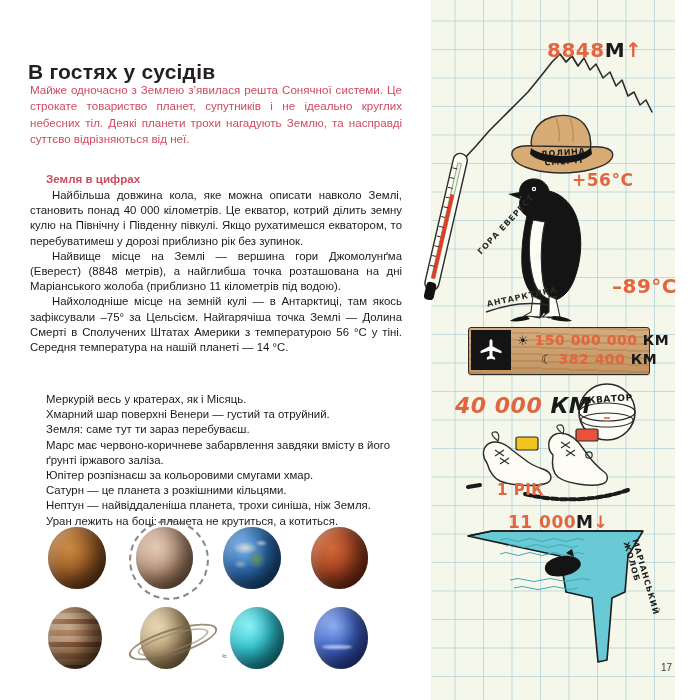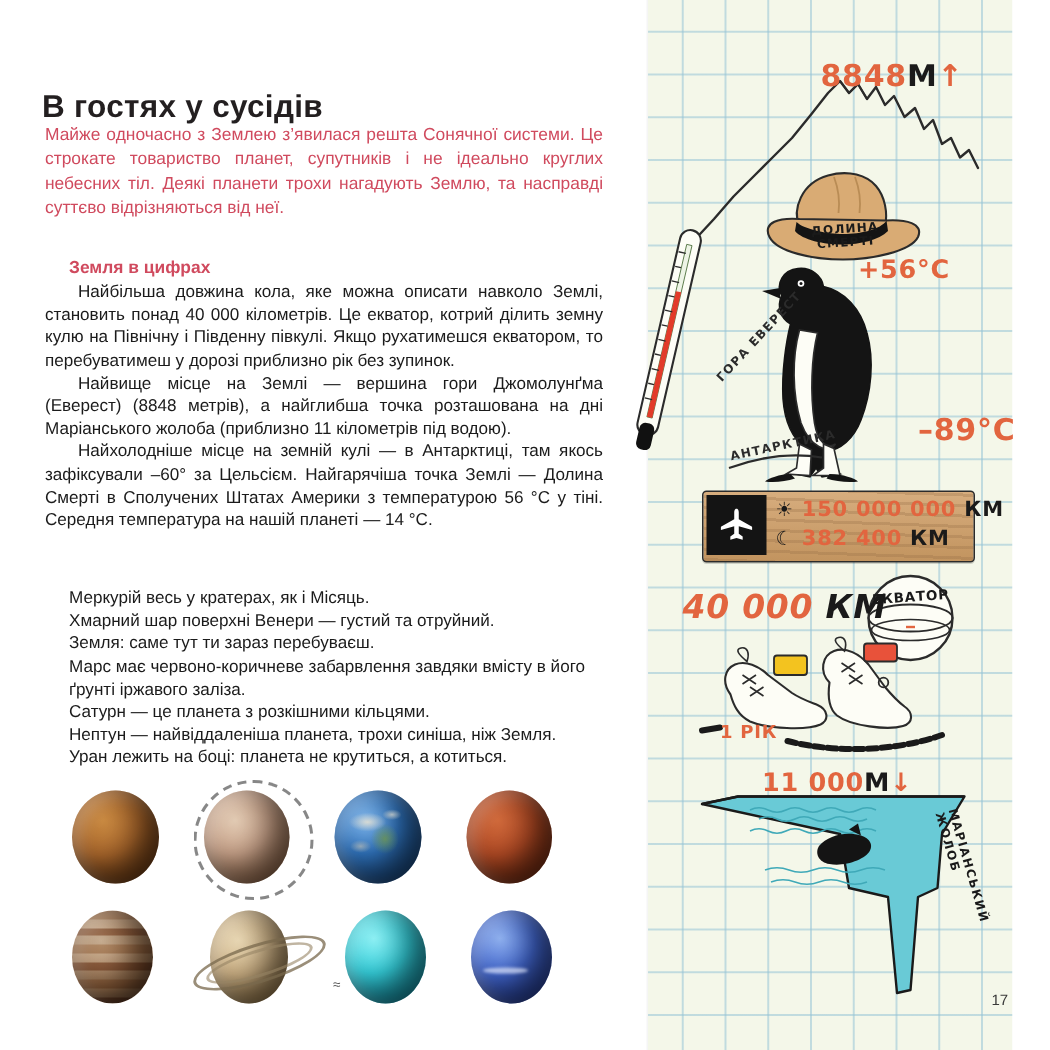--- a/index.html
+++ b/index.html
@@ -105,21 +105,21 @@
   .hand{font-family:"DejaVu Sans", sans-serif;font-weight:bold;letter-spacing:.5px;}
   .num-o{color:#e2653f;}
   .num-k{color:#1a1a1a;}
   .num-r{color:#e2653f;}
 
   
   .lbl-8848{left:547px;top:38px;font-size:20px;}
   .lbl-56{left:572px;top:170px;font-size:17px;color:#e2653f;}
   .lbl-89{left:612px;top:274px;font-size:20px;color:#e2653f;}
   .lbl-40000{left:455px;top:393px;font-size:22px;font-style:italic;}
-  .lbl-1rik{left:480px;top:481px;font-size:12px;}
+  .lbl-1rik{left:497px;top:481px;font-size:15px;}
   .lbl-11000{left:508px;top:512px;font-size:17px;}
   .lbl-17{left:661px;top:662px;font-size:10px;color:#3a3a3a;font-family:"Liberation Sans",sans-serif;}
 
   .rot-everest{
     position:absolute;left:476px;top:250px;width:90px;
     font-size:8px;font-weight:bold;color:#2b2b2b;letter-spacing:1px;
     transform:rotate(-47deg);transform-origin:left top;
   }
   .rot-antarctic{
     position:absolute;left:486px;top:300px;width:80px;
@@ -151,21 +151,21 @@
       linear-gradient(180deg,#d7ad7e,#c2945f);
     box-shadow:0 1px 0 rgba(0,0,0,.15);
   }
   .plane-box{
     position:absolute;left:2px;top:2px;width:40px;height:40px;background:#141414;
     display:flex;align-items:center;justify-content:center;
   }
   .plane-box svg{width:26px;height:26px;}
   .wood-line{position:absolute;left:48px;font-size:14px;white-space:nowrap;}
   .wood-line.l1{top:4px;}
-  .wood-line.l2{top:23px;}
+  .wood-line.l2{top:23px;margin-left:24px;}
   .wood-line .sym{color:#1a1a1a;font-size:13px;}
 
   
   .fold{position:absolute;left:431px;top:0;width:2px;height:700px;background:rgba(0,0,0,.04);}
 </style>
 </head>
 <body>
 
 <div id="page">
 
@@ -173,28 +173,29 @@
 
     <h1 class="title">В гостях у сусідів</h1>
 
     <div class="intro">Майже одночасно з Землею з’явилася решта Сонячної системи. Це строкате товариство планет, супутників і не ідеально круглих небесних тіл. Деякі планети трохи нагадують Землю, та насправді суттєво відрізняються від неї.</div>
 
     <div class="sub-head">Земля в цифрах</div>
 
     <div class="body-col">
       <p>Найбільша довжина кола, яке можна описати навколо Землі, становить понад 40 000 кілометрів. Це екватор, котрий ділить земну кулю на Північну і Південну півкулі. Якщо рухатимешся екватором, то перебуватимеш у дорозі приблизно рік без зупинок.</p>
       <p>Найвище місце на Землі — вершина гори Джомолунґма (Еверест) (8848 метрів), а найглибша точка розташована на дні Маріанського жолоба (приблизно 11 кілометрів під водою).</p>
-      <p>Найхолодніше місце на земній кулі — в Антарктиці, там якось зафіксували –60° за Цельсієм. Найгарячіша точка Землі — Долина Смерті в Сполучених Штатах Америки з температурою 56 °C у тіні. Середня температура на нашій планеті — 14 °C.</p>
+      <p>Найхолодніше місце на земній кулі — в Антарктиці, там якось зафіксували –75° за Цельсієм. Найгарячіша точка Землі — Долина Смерті в Сполучених Штатах Америки з температурою 56 °C у тіні. Середня температура на нашій планеті — 14 °C.</p>
     </div>
 
     <div class="list-col">
       <p>Меркурій весь у кратерах, як і Місяць.</p>
       <p>Хмарний шар поверхні Венери — густий та отруйний.</p>
       <p>Земля: саме тут ти зараз перебуваєш.</p>
       <p>Марс має червоно-коричневе забарвлення завдяки вмісту в його ґрунті іржавого заліза.</p>
+      <p>Юпітер розпізнаєш за кольоровими смугами хмар.</p>
       <p>Сатурн — це планета з розкішними кільцями.</p>
       <p>Нептун — найвіддаленіша планета, трохи синіша, ніж Земля.</p>
       <p>Уран лежить на боці: планета не крутиться, а котиться.</p>
     </div>
 
     <div class="planets">
       <div class="planet-row">
         <div class="planet p-mercury">
             <div class="ball"></div>
           </div>

